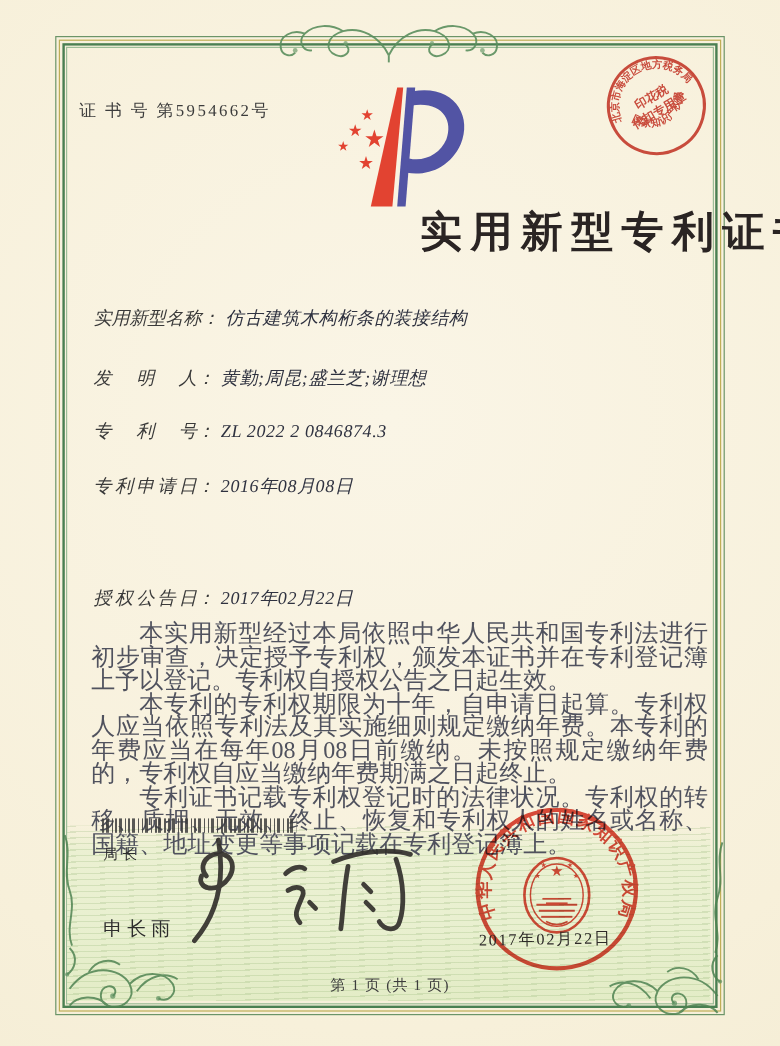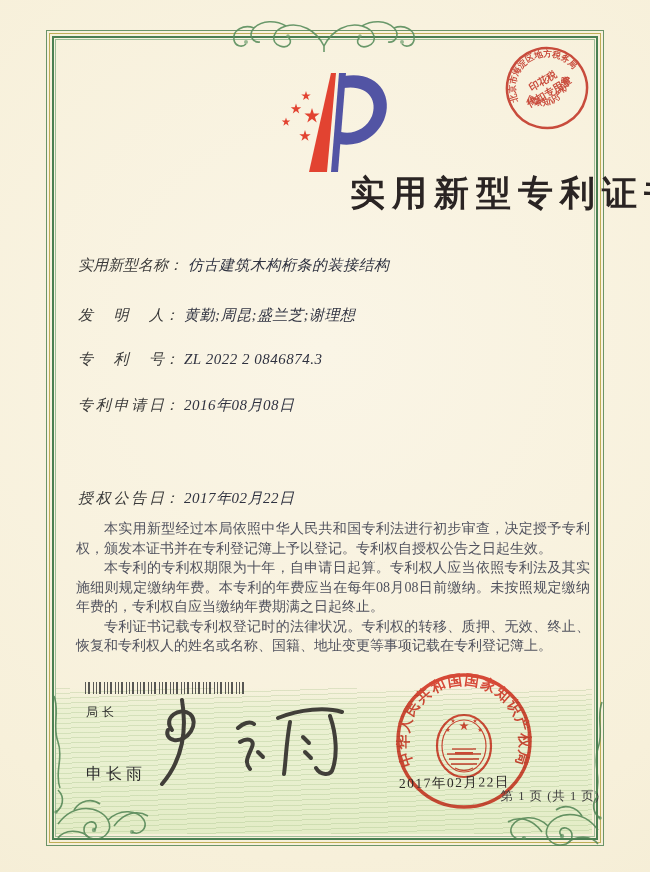--- a/index.html
+++ b/index.html
@@ -58,21 +58,21 @@
   .flabel{
     display:inline-block;width:86px;
     text-align:justify;text-align-last:justify;
     color:#3a3a3a;vertical-align:bottom;
   }
   .fcolon{color:#3a3a3a;}
   .fvalue{margin-left:5px;letter-spacing:.5px;color:#2f3240;}
   
   .body-text{
     position:absolute;left:76px;top:519px;width:514px;
-    font-size:14px;line-height:19.5px;color:#50525e;
+    font-size:20px;line-height:19.5px;color:#50525e;
     text-align:justify;
   }
   .body-text p{margin:0;text-indent:2em;}
   
   .barcode{
     position:absolute;left:85px;top:682px;width:162px;height:12px;
     background:repeating-linear-gradient(90deg,
       #3c3c3c 0 1.5px, rgba(0,0,0,0) 1.5px 3px,
       #3c3c3c 3px 5.5px, rgba(0,0,0,0) 5.5px 8px,
       #3c3c3c 8px 9px, rgba(0,0,0,0) 9px 11px);
@@ -87,22 +87,22 @@
     font-size:16px;letter-spacing:4px;color:#2d2d2d;
   }
   .signature{position:absolute;left:138px;top:690px;}
   .seal{position:absolute;left:389px;top:666px;mix-blend-mode:multiply;}
   .seal-date{
     position:absolute;left:399px;top:774px;
     font-size:13.5px;letter-spacing:1.5px;color:#2d2a28;
     transform:rotate(-1deg);z-index:6;
   }
   .footer{
-    position:absolute;left:50px;top:788px;width:550px;
-    text-align:right;font-size:12.5px;color:#3d3d3d;letter-spacing:1px;
+    position:absolute;left:50px;top:813px;width:550px;
+    text-align:center;font-size:12.5px;color:#3d3d3d;letter-spacing:1px;
   }
   
   .tax-stamp{
     position:absolute;left:497px;top:32px;
     transform:rotate(-30deg);
     mix-blend-mode:multiply;opacity:.88;z-index:7;
   }
   .crest{position:absolute;left:224px;top:16px;}
   .corner-sw{position:absolute;left:44px;top:694px;}
   .corner-se{position:absolute;left:492px;top:700px;transform:scaleX(-1);}
@@ -128,20 +128,21 @@
       <path d="M100,30 L100,36"></path>
     </g>
     <g fill="#6f9e6f" opacity=".7">
       <circle cx="22" cy="26" r="2"></circle>
         <circle cx="178" cy="26" r="2"></circle>
       <circle cx="64" cy="20" r="1.8"></circle>
         <circle cx="136" cy="20" r="1.8"></circle>
     </g>
   </svg>
 
+  <div class="cert-no">证 书 号 第5954662号</div>
 
   <svg class="logo" width="122" height="106" viewBox="0 0 122 106">
     <defs>
       <polygon id="star" points="0,-1 0.224,-0.309 0.951,-0.309 0.363,0.118 0.588,0.809 0,0.382 -0.588,0.809 -0.363,0.118 -0.951,-0.309 -0.224,-0.309"></polygon>
     </defs>
 
     <polygon points="57,3 62,3 53,102 35,102" fill="#e24331"></polygon>
 
     <path d="M65,3 L72,3 L64,102 L57,102 Z" fill="#5254a4"></path>
     <path d="M70,6 C104,0 120,26 110,50 C101,70 82,77 65,74 L67,62 C80,65 93,58 98,46 C104,30 94,14 69,18 Z" fill="#5254a4"></path>

